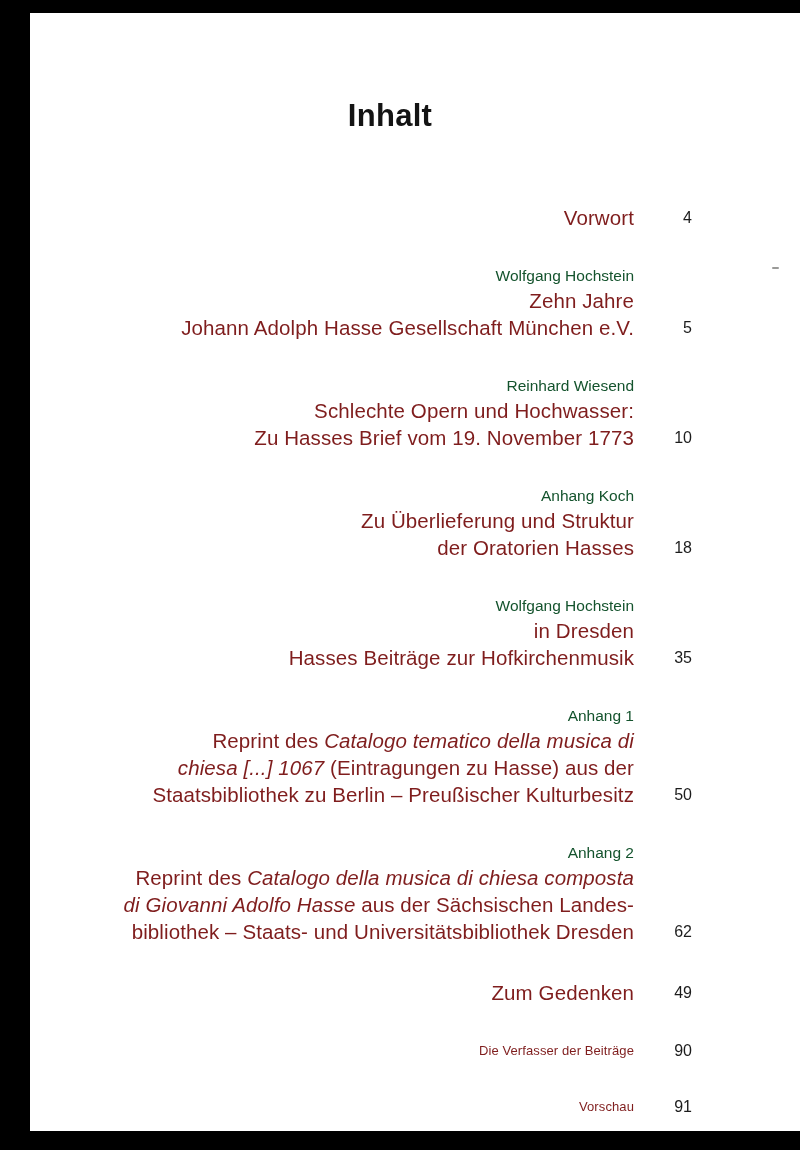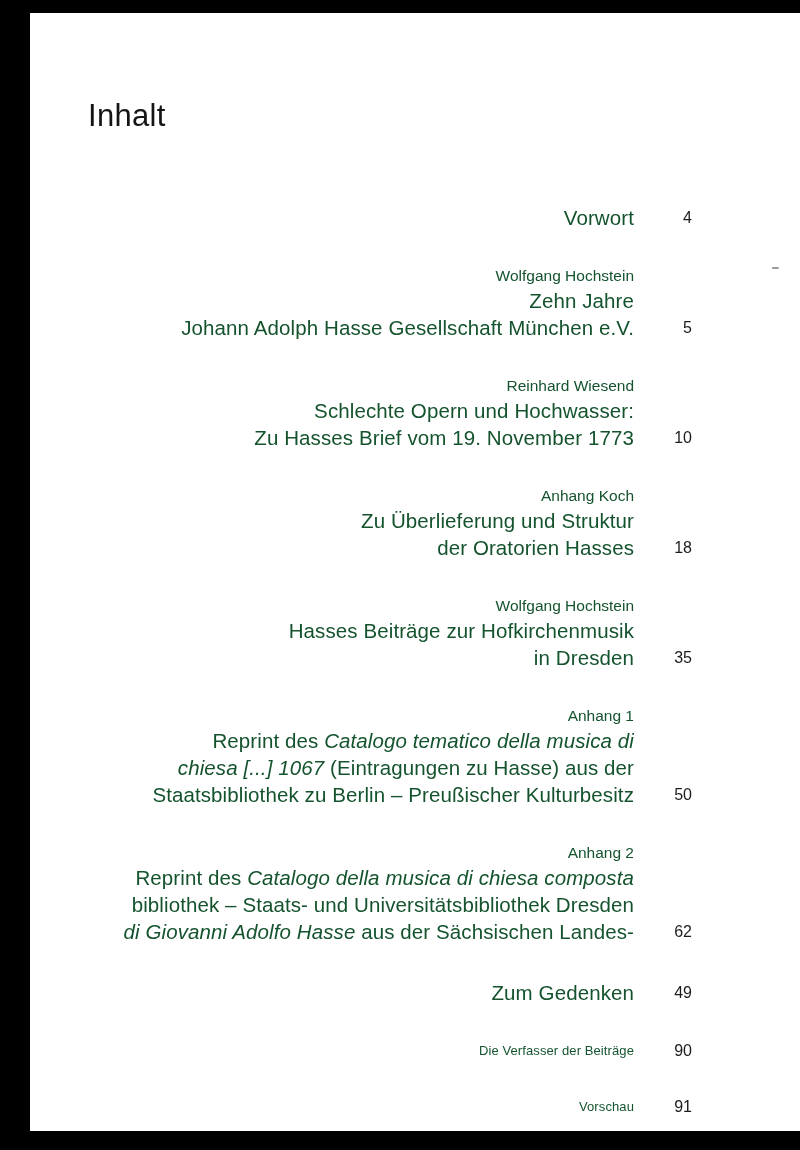--- a/index.html
+++ b/index.html
@@ -16,26 +16,27 @@
   .bar-bottom { position: absolute; left: 0; top: 1131px; width: 800px; height: 19px; background: #000; }
   .scan-artifact { position: absolute; left: 772px; top: 267px; width: 7px; height: 2px; background: #9a9a98; border-radius: 1px; }
 
   .content {
     position: absolute;
     left: 30px; top: 13px; right: 0; bottom: 19px;
     padding: 84px 108px 0 58px;
     box-sizing: border-box;
   }
   .title {
-    text-align: left;
+    text-align: center;
     font-size: 31px;
     line-height: 37px;
     letter-spacing: 0.3px;
     color: #141414;
     margin-bottom: 70px;
+    font-weight: bold;
   }
   .entry {
     display: flex;
     align-items: flex-end;
     margin-top: 34px;
   }
   .entry-text { flex: 1; text-align: right; }
   .page-num {
     width: 58px;
     text-align: right;
@@ -45,21 +46,21 @@
   }
   .author {
     font-size: 15.5px;
     line-height: 22px;
     color: #14532d;
   }
   .line {
     font-size: 20.5px;
     line-height: 27px;
     letter-spacing: 0.1px;
-    color: #14532d;
+    color: #7f1d1d;
   }
   .entry.small .line  { font-size: 13px; line-height: 22px; }
   .entry.small .page-num { line-height: 22px; }
   .it { font-style: italic; margin-top: 46px; }
 </style>
 </head>
 <body>
 
 <div class="bar-top"></div>
 <div class="bar-left"></div>
@@ -95,40 +96,40 @@
         <div class="entry-text">
           <div class="author">Anhang Koch</div>
           <div class="line">Zu Überlieferung und Struktur</div>
           <div class="line">der Oratorien Hasses</div>
         </div>
         <div class="page-num">18</div>
       </div>
       <div class="entry">
         <div class="entry-text">
           <div class="author">Wolfgang Hochstein</div>
+          <div class="line">in Dresden</div>
           <div class="line">Hasses Beiträge zur Hofkirchenmusik</div>
-          <div class="line">in Dresden</div>
         </div>
         <div class="page-num">35</div>
       </div>
       <div class="entry">
         <div class="entry-text">
           <div class="author">Anhang 1</div>
           <div class="line"><span>Reprint des </span><span class="it">Catalogo tematico della musica di</span></div>
           <div class="line"><span class="it">chiesa [...] 1067</span><span> (Eintragungen zu Hasse) aus der</span></div>
           <div class="line">Staatsbibliothek zu Berlin – Preußischer Kulturbesitz</div>
         </div>
         <div class="page-num">50</div>
       </div>
       <div class="entry">
         <div class="entry-text">
           <div class="author">Anhang 2</div>
           <div class="line"><span>Reprint des </span><span class="it">Catalogo della musica di chiesa composta</span></div>
+          <div class="line"><span class="it">di Giovanni Adolfo Hasse</span><span> aus der Sächsischen Landes-</span></div>
           <div class="line">bibliothek – Staats- und Universitätsbibliothek Dresden</div>
-          <div class="line"><span class="it">di Giovanni Adolfo Hasse</span><span> aus der Sächsischen Landes-</span></div>
         </div>
         <div class="page-num">62</div>
       </div>
       <div class="entry">
         <div class="entry-text">
           <div class="line">Zum Gedenken</div>
         </div>
         <div class="page-num">49</div>
       </div>
       <div class="entry small">

